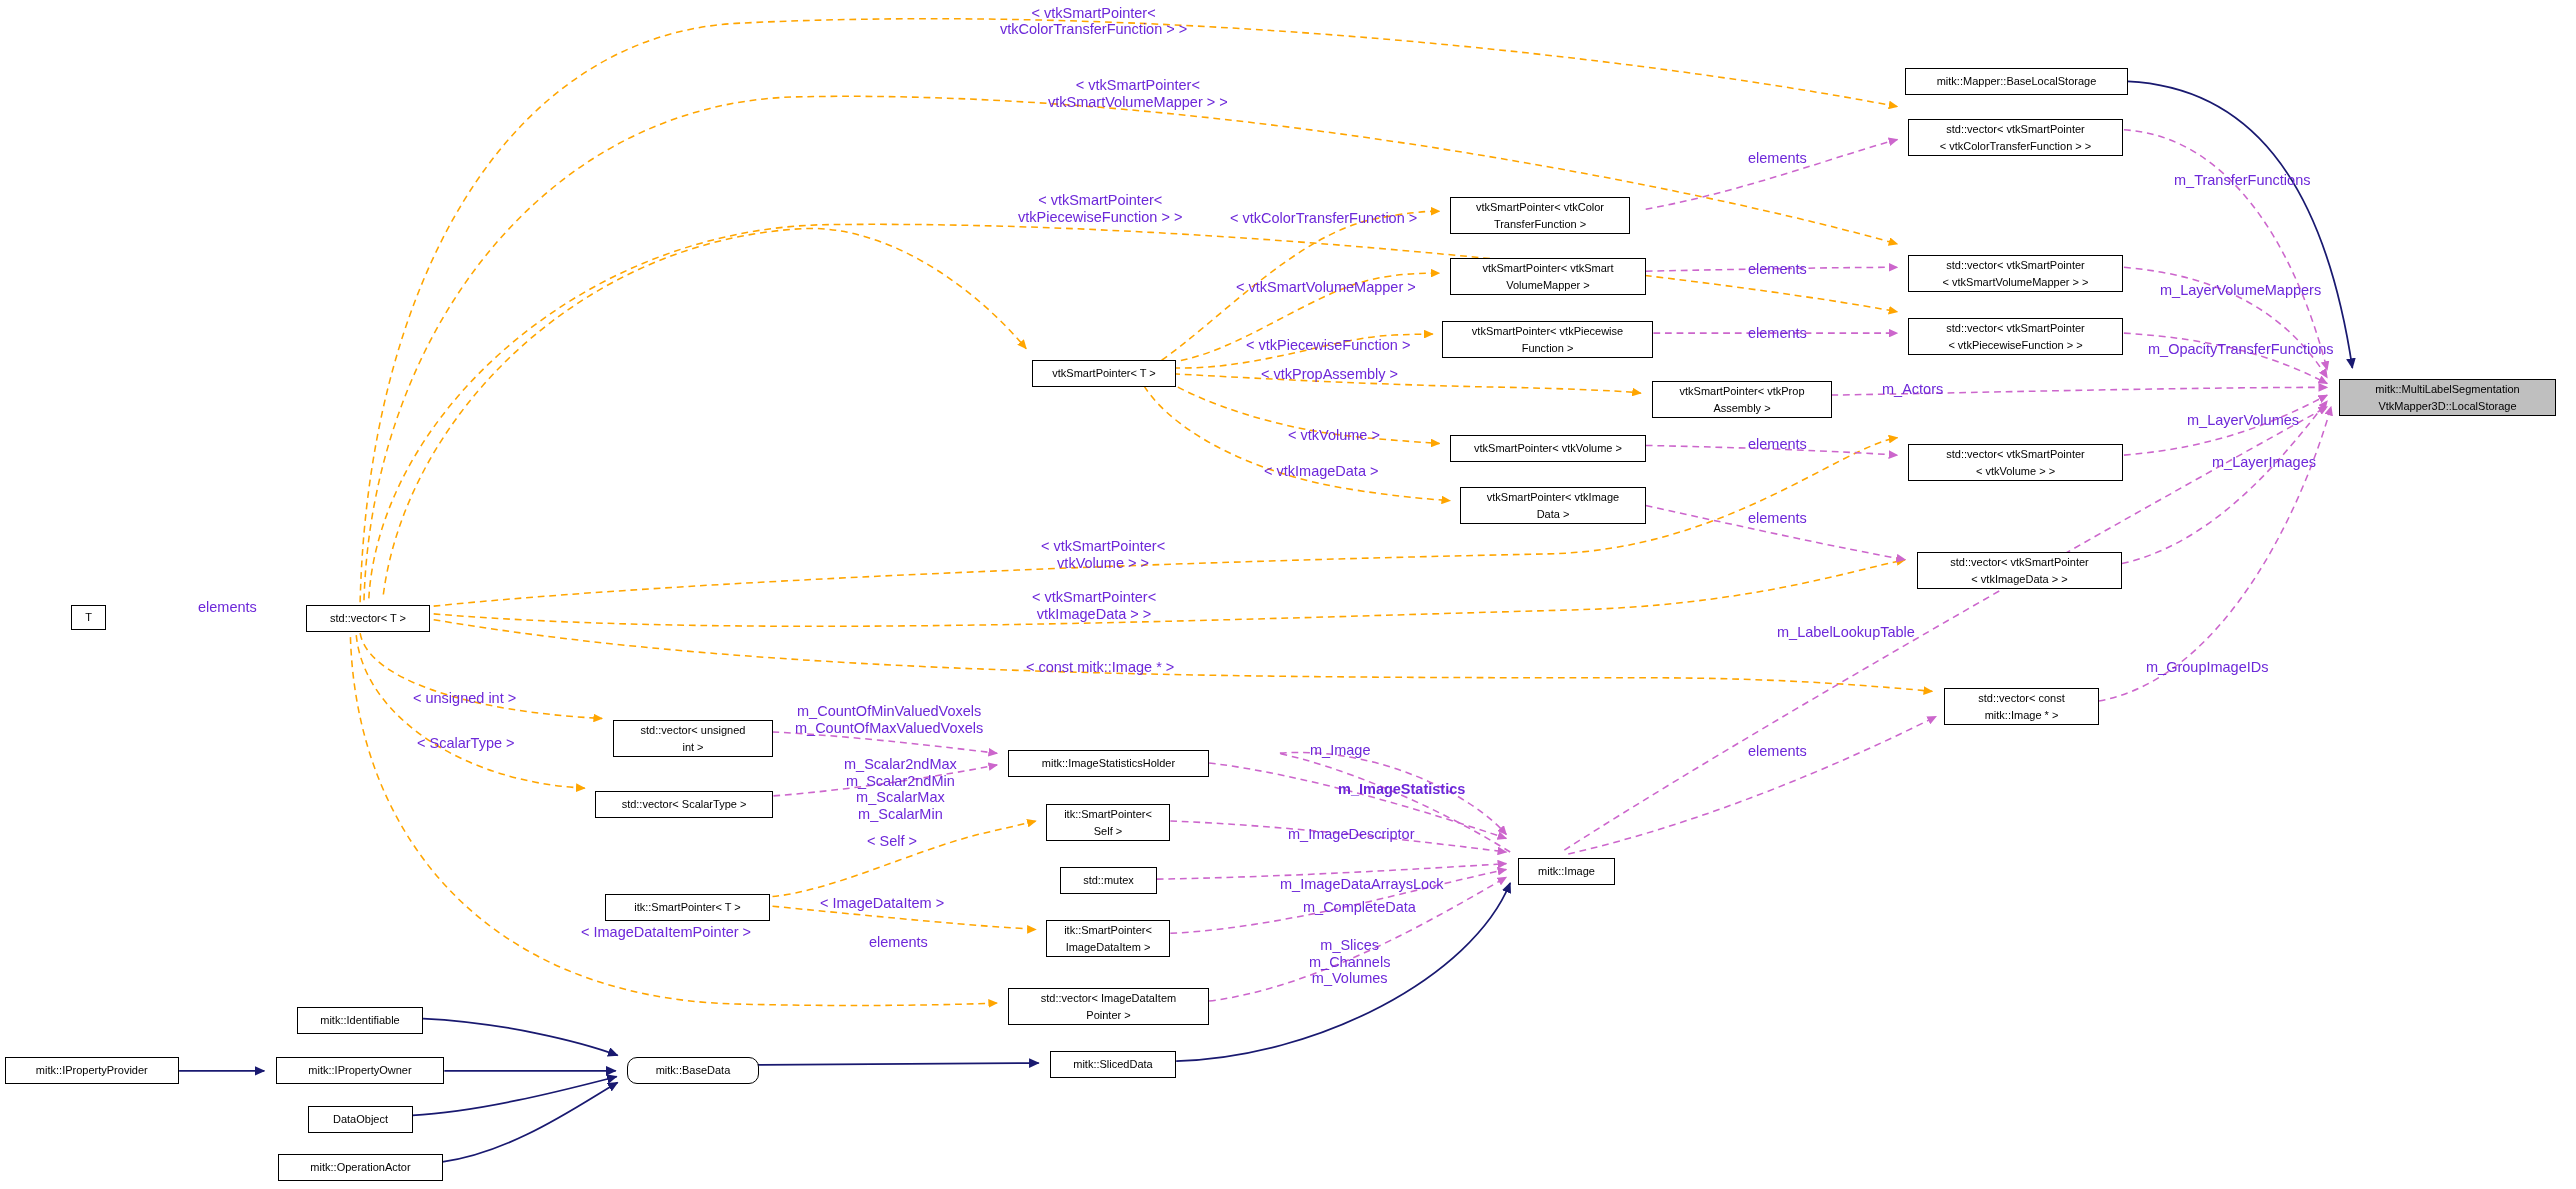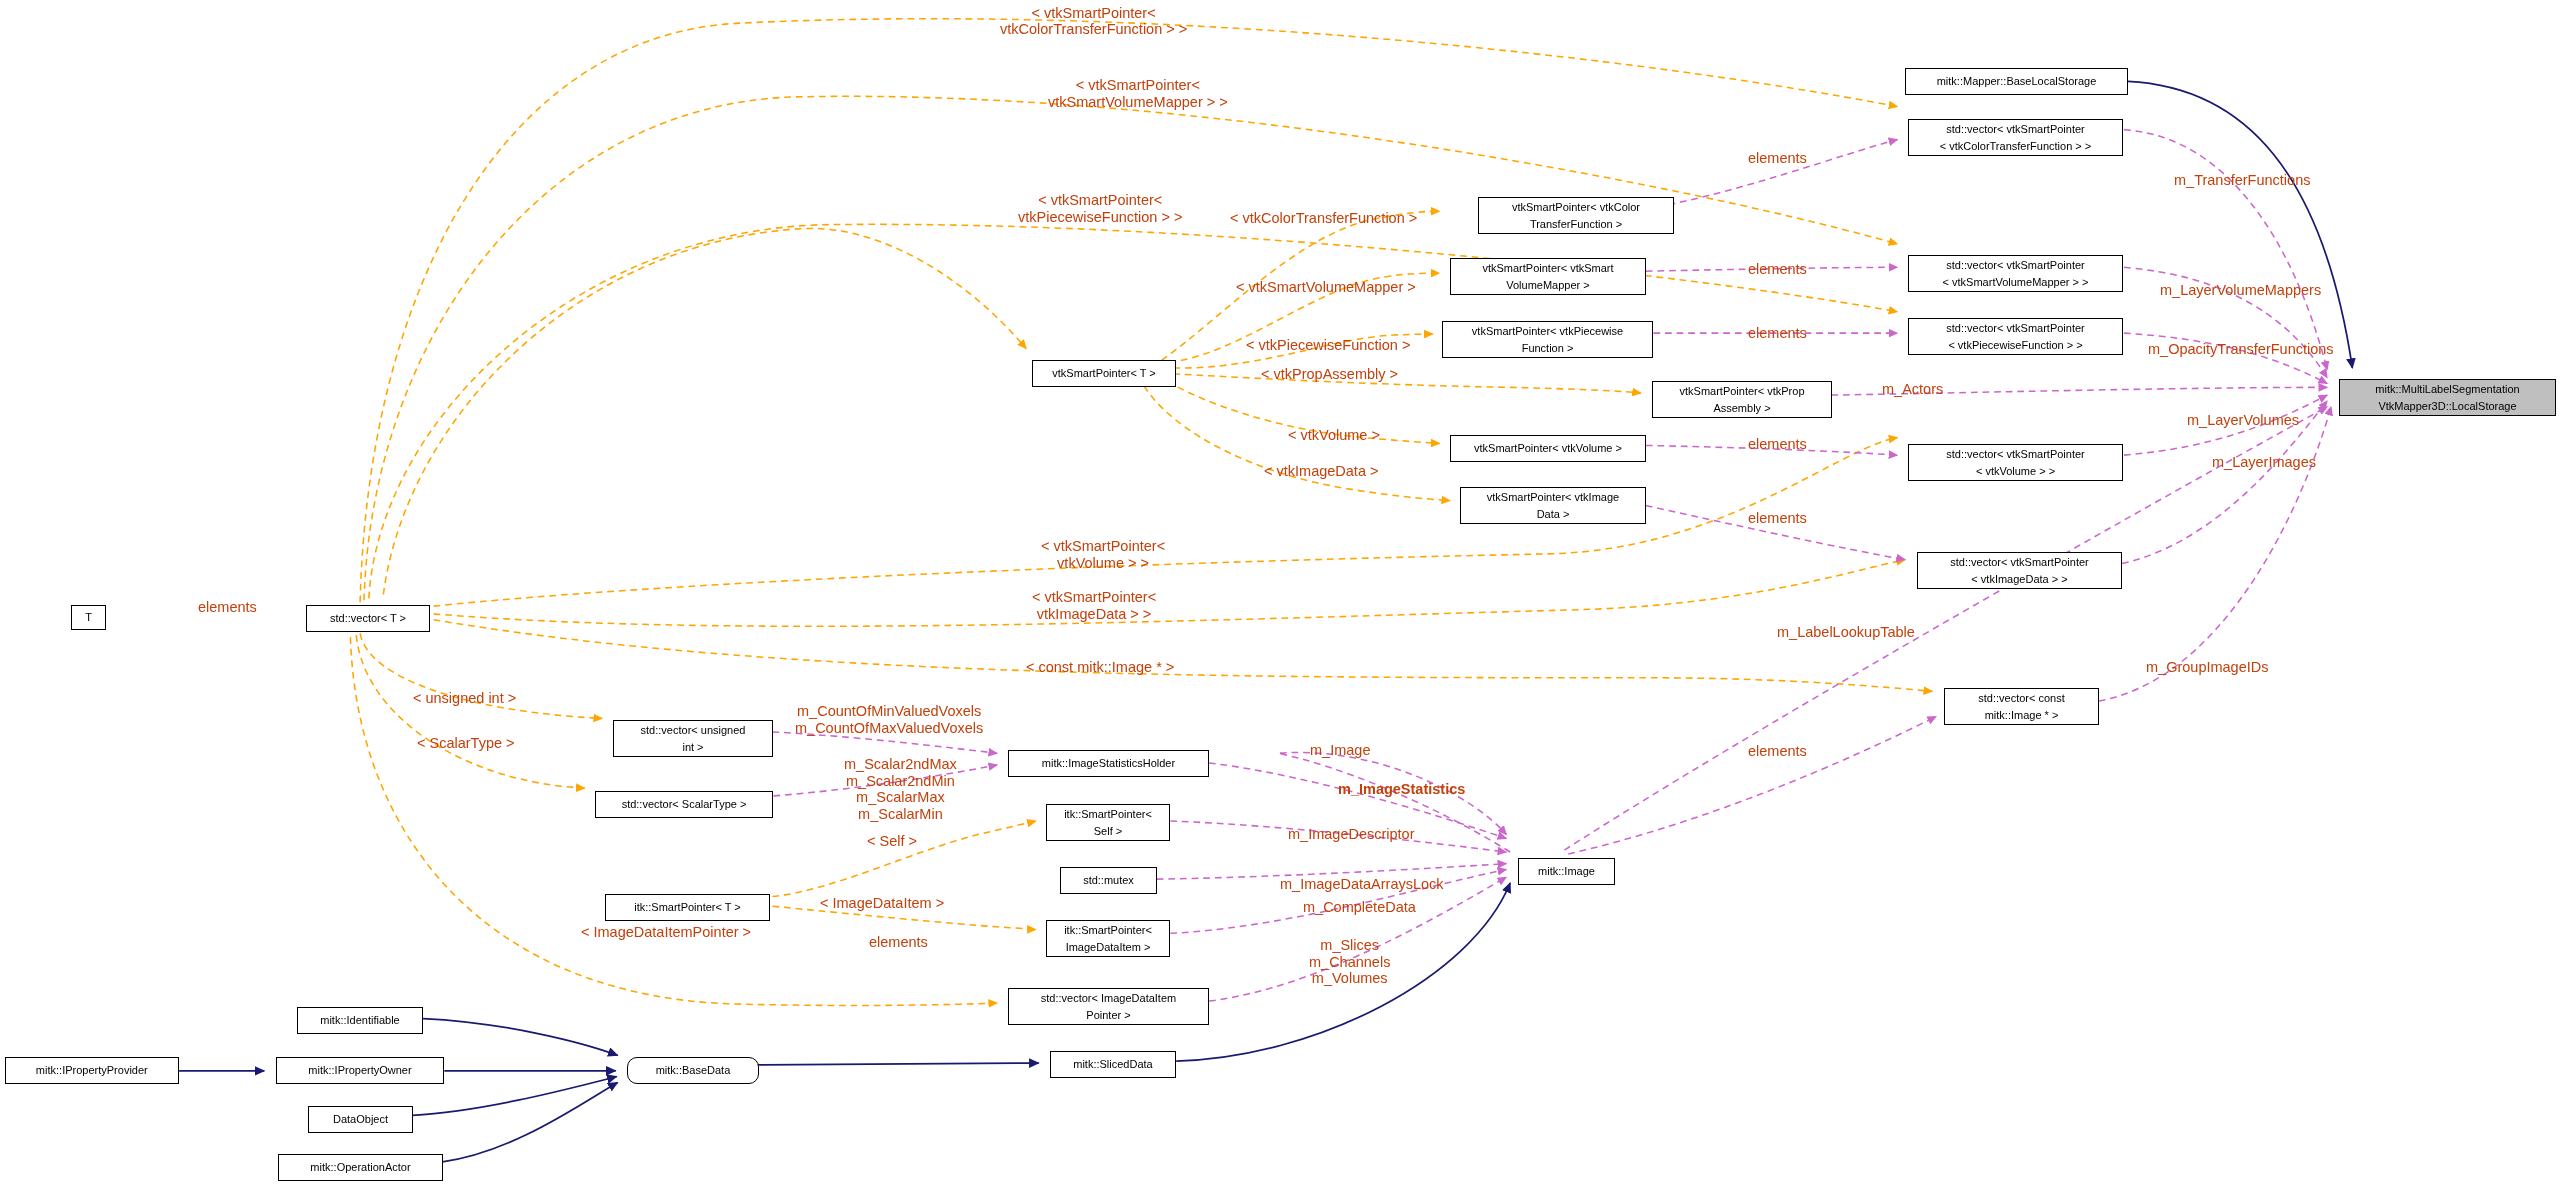--- a/index.html
+++ b/index.html
@@ -39,21 +39,21 @@
     padding: 0 2.9px;
   }
   .node.highlight {
     background: #bfbfbf;
     border: 1px solid #000000;
   }
   .edgelabel {
     position: absolute;
     font-size: 14.5px;
     line-height: 16.5px;
-    color: #c2410c;
+    color: #6d28d9;
     white-space: pre-line;
     text-align: center;
     background: transparent;
   }
 </style>
 </head>
 <body>
 
 <div id="canvas">
 
@@ -184,21 +184,21 @@
   <div class="node" style="left:1908px;top:318px;width:215px;height:37px;">std::vector&lt; vtkSmartPointer
 &lt; vtkPiecewiseFunction &gt; &gt;</div>
   <div class="node" style="left:1908px;top:444px;width:215px;height:37px;">std::vector&lt; vtkSmartPointer
 &lt; vtkVolume &gt; &gt;</div>
   <div class="node" style="left:1917px;top:552px;width:205px;height:37px;">std::vector&lt; vtkSmartPointer
 &lt; vtkImageData &gt; &gt;</div>
   <div class="node" style="left:1944px;top:688px;width:155px;height:37px;">std::vector&lt; const
 mitk::Image * &gt;</div>
   <div class="node highlight" style="left:2339px;top:379px;width:217px;height:37px;">mitk::MultiLabelSegmentation
 VtkMapper3D::LocalStorage</div>
-  <div class="node" style="left:1450px;top:197px;width:196px;height:37px;margin-left:28px;">vtkSmartPointer&lt; vtkColor
+  <div class="node" style="left:1450px;top:197px;width:180px;height:37px;">vtkSmartPointer&lt; vtkColor
 TransferFunction &gt;</div>
   <div class="node" style="left:1450px;top:258px;width:196px;height:37px;">vtkSmartPointer&lt; vtkSmart
 VolumeMapper &gt;</div>
   <div class="node" style="left:1442px;top:321px;width:211px;height:37px;">vtkSmartPointer&lt; vtkPiecewise
 Function &gt;</div>
   <div class="node" style="left:1652px;top:381px;width:180px;height:37px;">vtkSmartPointer&lt; vtkProp
 Assembly &gt;</div>
   <div class="node" style="left:1450px;top:435px;width:196px;height:27px;">vtkSmartPointer&lt; vtkVolume &gt;</div>
   <div class="node" style="left:1460px;top:487px;width:186px;height:37px;">vtkSmartPointer&lt; vtkImage
 Data &gt;</div>

